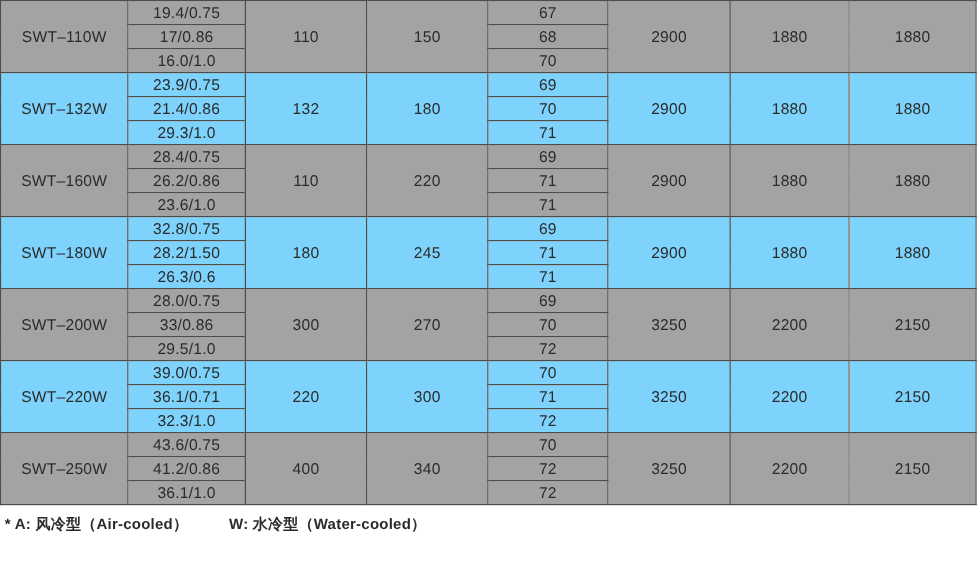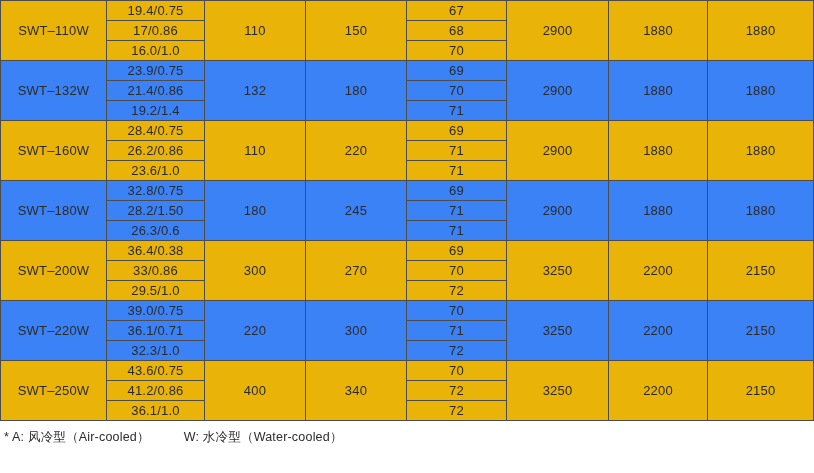--- a/index.html
+++ b/index.html
@@ -25,28 +25,29 @@
     text-align: center;
     vertical-align: middle;
     font-size: 13px;
     height: 20px;
     padding: 0 2px;
     letter-spacing: 0.2px;
     line-height: 1;
     white-space: nowrap;
     overflow: hidden;
   }
-  table.spec tr.shaded td { background: #3b82f6; }
-  table.spec tr.plain td { background: #eab308; }
+  table.spec tr.shaded td { background: #7dd3fc; }
+  table.spec tr.plain td { background: #a3a3a3; }
   .footnote {
     margin-top: 8px;
     padding-left: 4px;
     font-size: 12.5px;
     color: #2b2b2b;
     letter-spacing: 0.2px;
+    font-weight: bold;
   }
   .footnote .note-gap { display: inline-block; width: 34px; }
 </style>
 </head>
 <body>
 
 <div class="page">
   <table class="spec">
     <colgroup>
       <col style="width:106px">
@@ -85,21 +86,21 @@
           <td>69</td>
           <td rowspan="3">2900</td>
           <td rowspan="3">1880</td>
           <td rowspan="3">1880</td>
         </tr>
         <tr class="shaded">
           <td>21.4/0.86</td>
           <td>70</td>
         </tr>
         <tr class="shaded">
-          <td>19.2/1.4</td>
+          <td>29.3/1.0</td>
           <td>71</td>
         </tr>
         <tr class="plain">
           <td rowspan="3">SWT–160W</td>
           <td>28.4/0.75</td>
           <td rowspan="3">110</td>
           <td rowspan="3">220</td>
           <td>69</td>
           <td rowspan="3">2900</td>
           <td rowspan="3">1880</td>
@@ -126,21 +127,21 @@
         <tr class="shaded">
           <td>28.2/1.50</td>
           <td>71</td>
         </tr>
         <tr class="shaded">
           <td>26.3/0.6</td>
           <td>71</td>
         </tr>
         <tr class="plain">
           <td rowspan="3">SWT–200W</td>
-          <td>36.4/0.38</td>
+          <td>28.0/0.75</td>
           <td rowspan="3">300</td>
           <td rowspan="3">270</td>
           <td>69</td>
           <td rowspan="3">3250</td>
           <td rowspan="3">2200</td>
           <td rowspan="3">2150</td>
         </tr>
         <tr class="plain">
           <td>33/0.86</td>
           <td>70</td>

